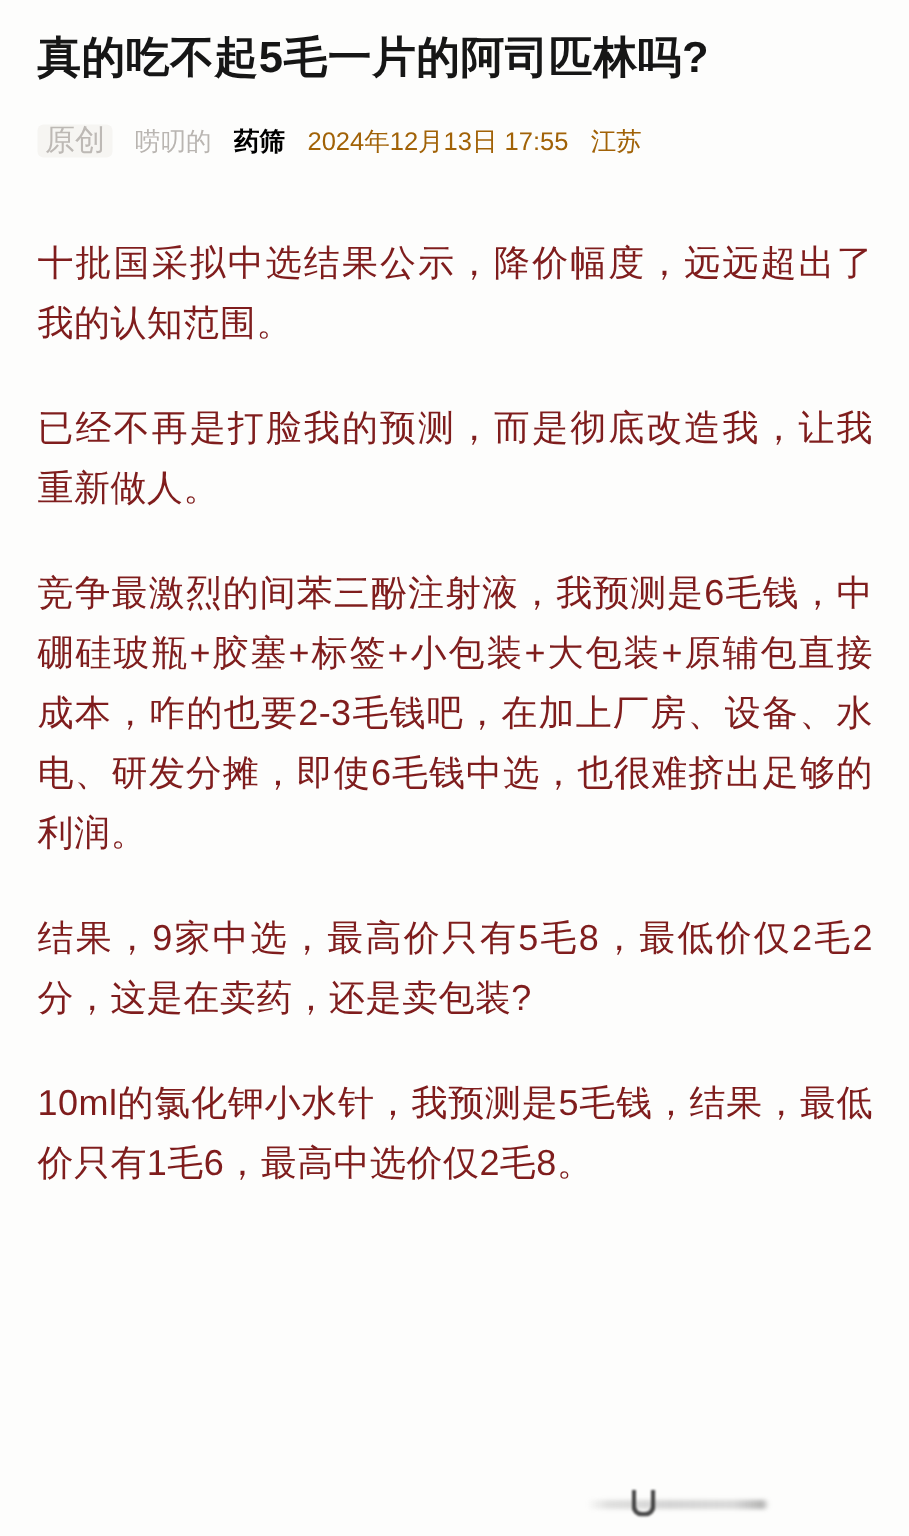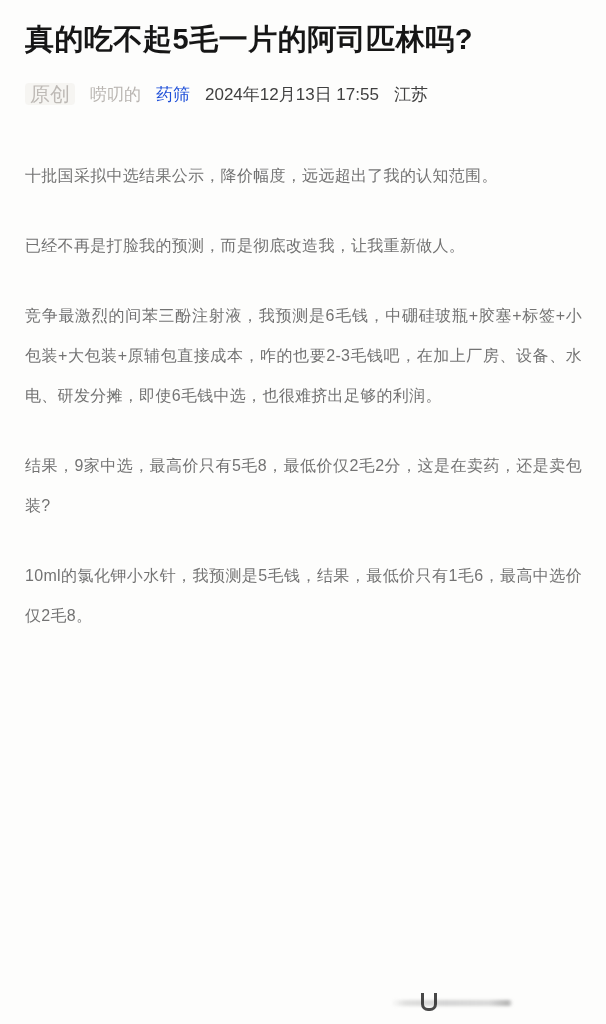--- a/index.html
+++ b/index.html
@@ -43,34 +43,34 @@
     border-radius: 4px;
     background: #f6f5f2;
     color: #bdb9b5;
     font-size: 20px;
     line-height: 20px;
   }
   .author-name {
     color: #b9b5b1;
   }
   .account-name {
-    color: #1d4ed8;
-    font-weight: 400;
+    color: #000000;
+    font-weight: 700;
   }
   .meta-datetime, .meta-location {
-    color: #404040;
+    color: #a16207;
   }
   .article-body {
     margin-top: 50px;
   }
   .article-body p {
     margin: 0 0 30px 0;
-    font-size: 16px;
+    font-size: 24px;
     line-height: 40px;
-    color: #737373;
+    color: #7f1d1d;
     text-align: justify;
     text-justify: inter-character;
     word-break: break-all;
     letter-spacing: 0.3px;
   }
   
   .smudge {
     position: absolute;
     left: 391px;
     top: 995px;

